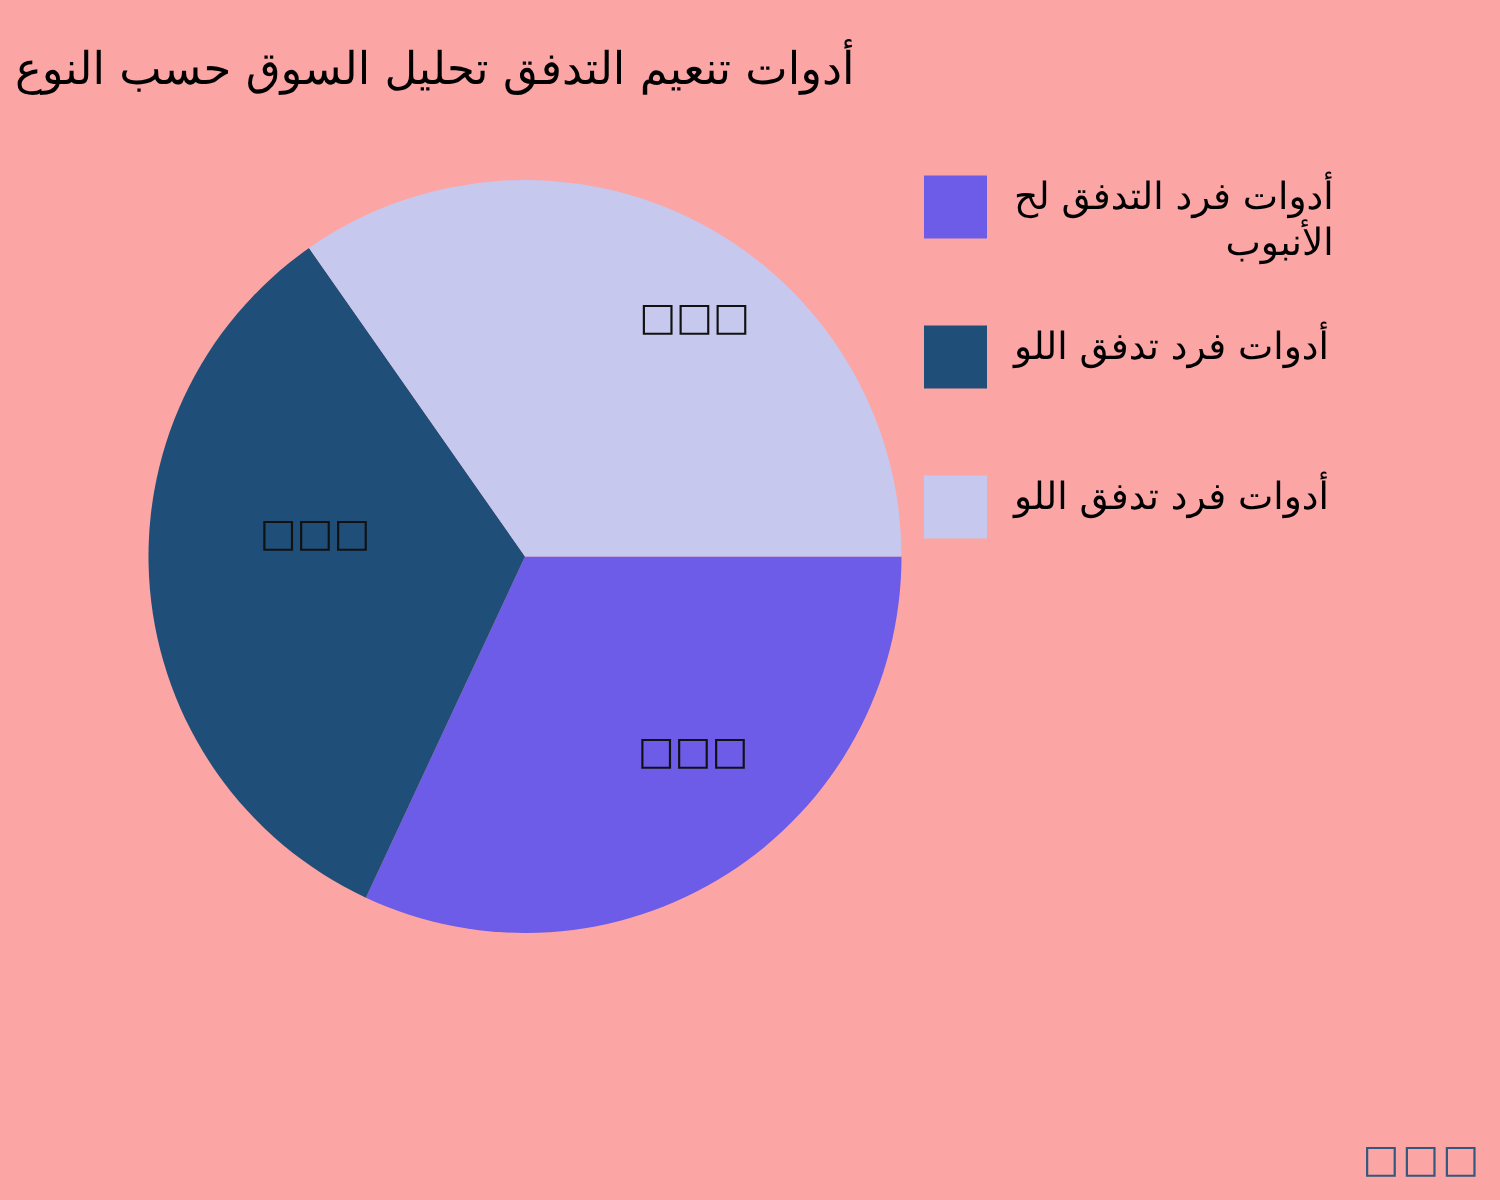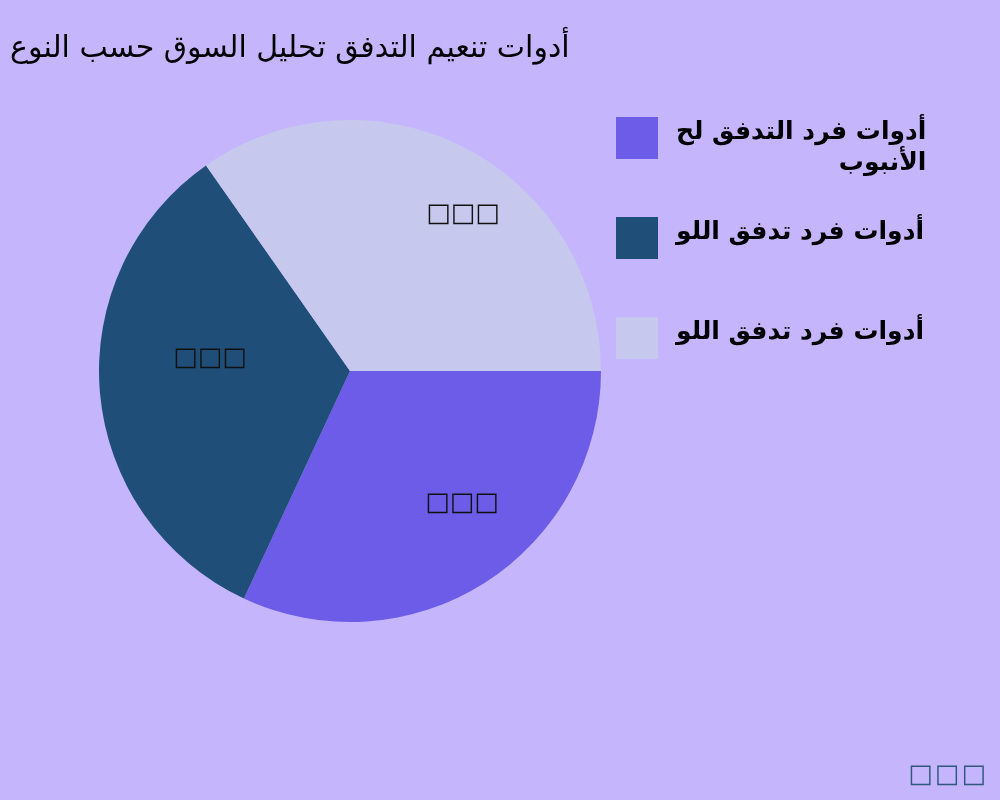--- a/index.html
+++ b/index.html
@@ -8,21 +8,21 @@
     padding: 0;
     background: #ffffff;
   }
   body {
     font-family: "DejaVu Sans", "Liberation Sans", sans-serif;
   }
   #figure {
     position: relative;
     width: 1000px;
     height: 800px;
-    background: #c4b5fd;
+    background: #fca5a5;
     overflow: hidden;
   }
   #chart-title {
     position: absolute;
     left: 10px;
     top: 28px;
     font-size: 30px;
     line-height: 38px;
     color: #000000;
     white-space: nowrap;
@@ -55,21 +55,20 @@
     top: 115px;
     width: 384px;
     height: 270px;
   }
   .legend-row {
     position: absolute;
     left: 0;
     width: 384px;
     display: flex;
     align-items: flex-start;
-    font-weight: bold;
   }
   .legend-swatch {
     flex: 0 0 auto;
     width: 42px;
     height: 42px;
     margin-top: 2px;
   }
   .legend-text {
     margin-left: 18px;
     font-size: 25px;

